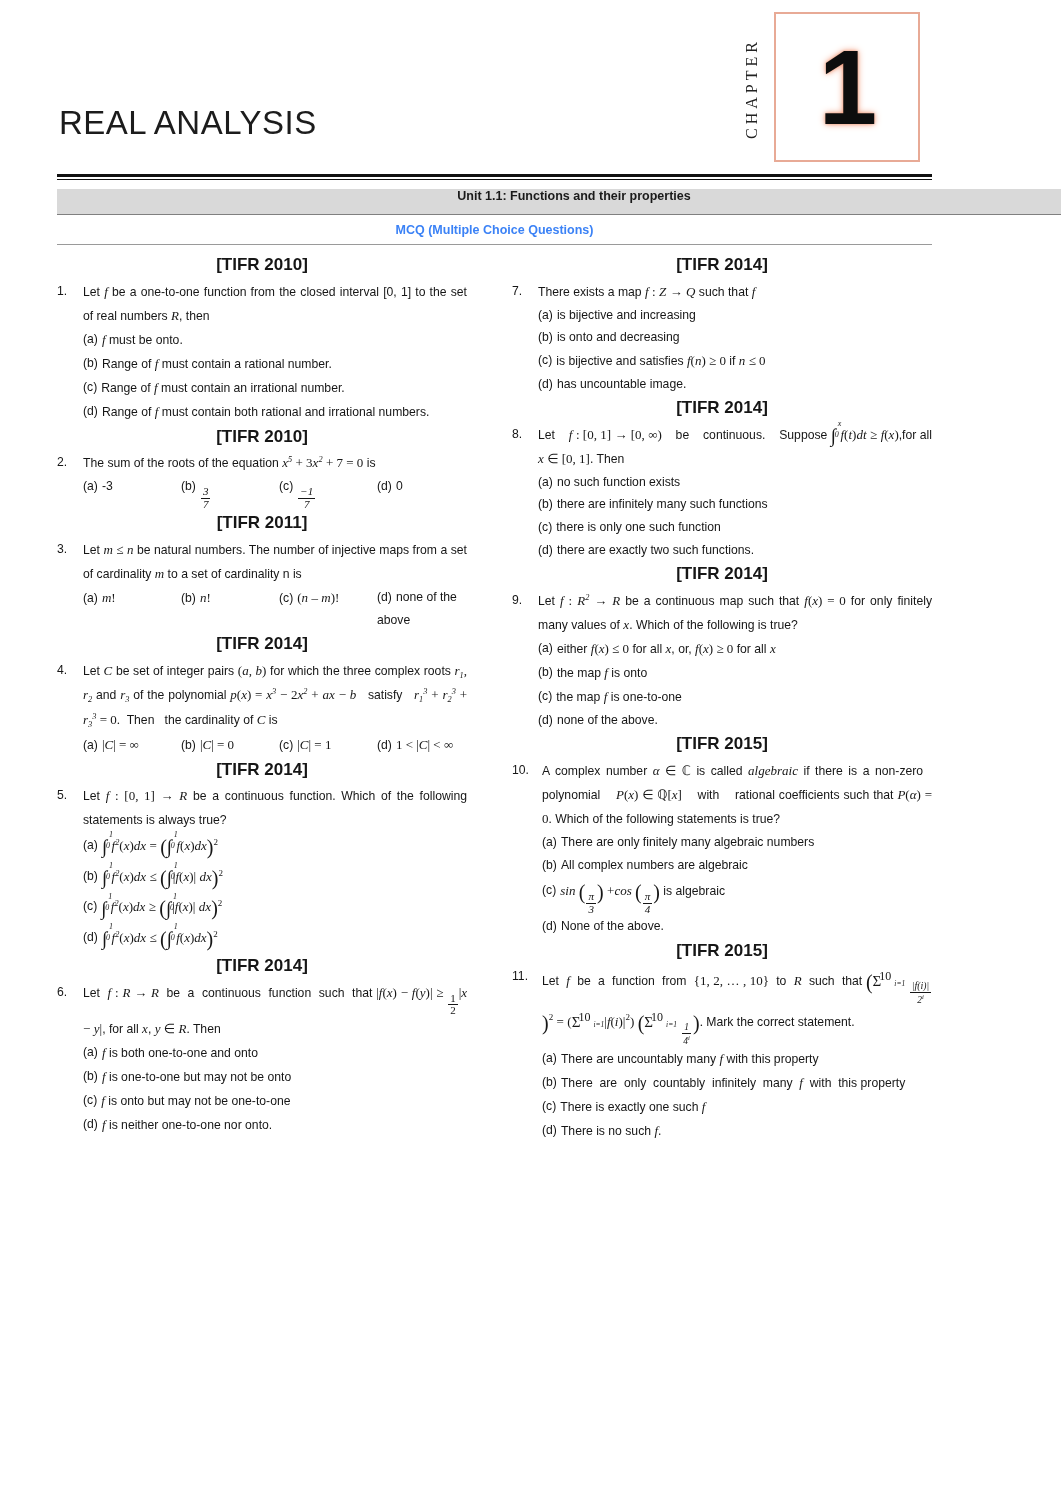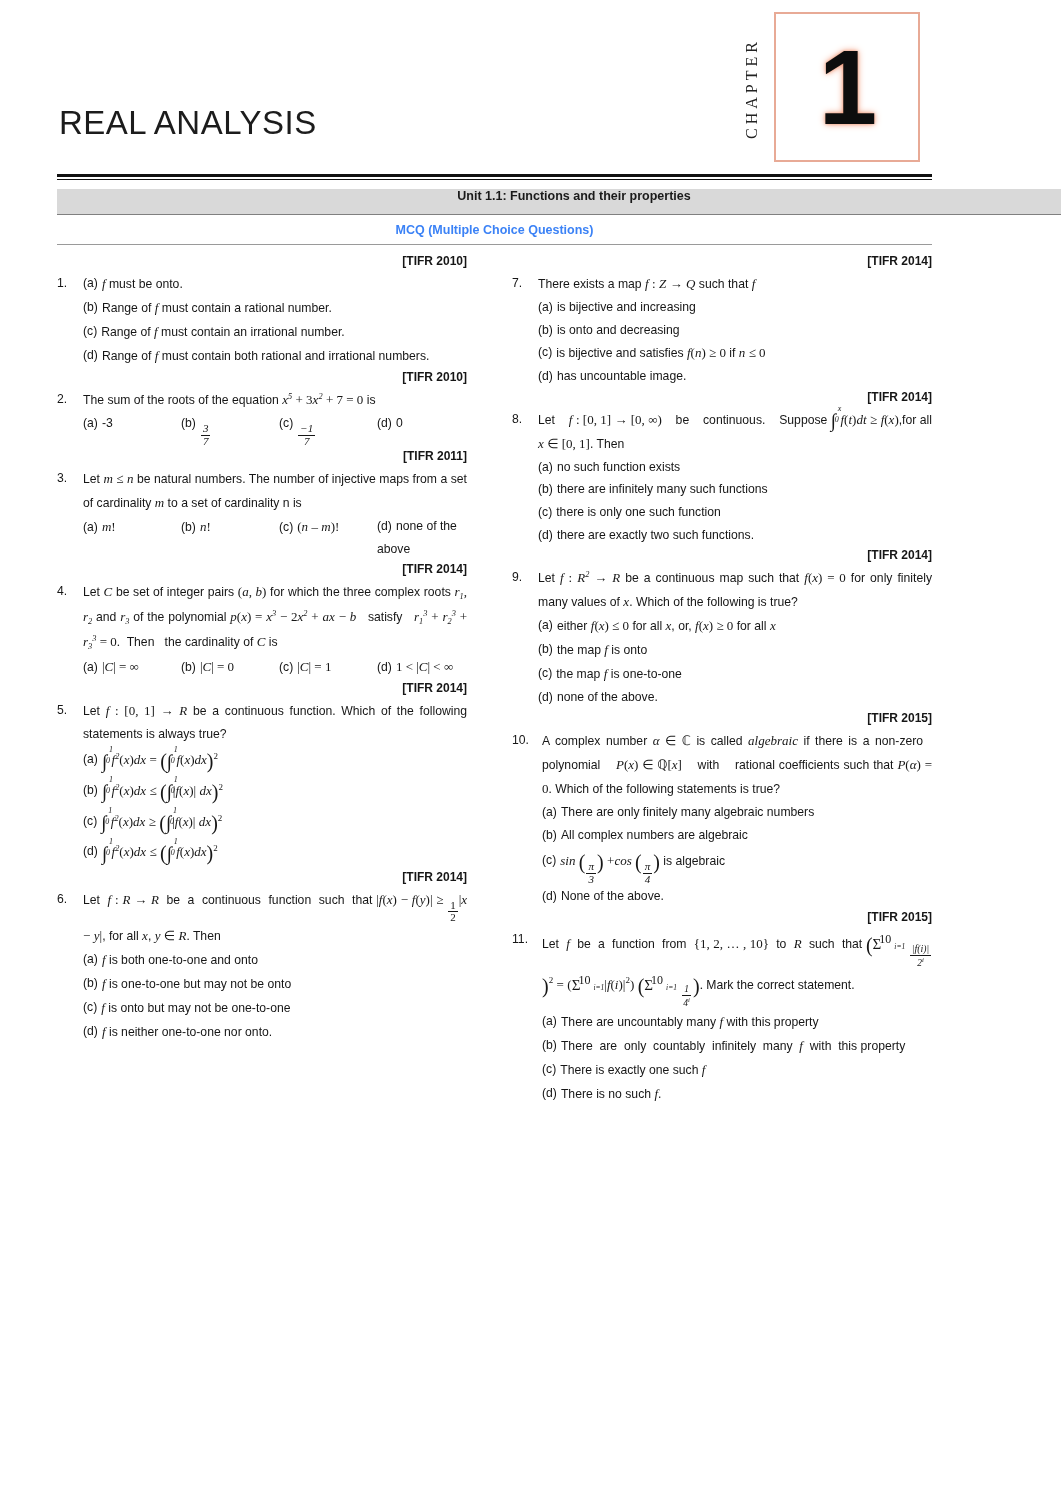--- a/index.html
+++ b/index.html
@@ -143,22 +143,22 @@
     width: 1061px;
   }
   .col {
     position: absolute;
     top: 0;
   }
   .col-left  { left: 57px;  width: 410px; }
   .col-right { left: 512px; width: 420px; }
 
   .src-tag {
-    text-align: right;
-    font-size: 12px;
+    text-align: center;
+    font-size: 17px;
     font-weight: bold;
     color: #161616;
     margin: 0 0 2px 0;
     line-height: 1.5;
   }
 
   .q {
     display: flex;
     align-items: flex-start;
     margin-bottom: 0;
@@ -291,20 +291,21 @@
   </div>
 
   <div class="cols">
 
     <div class="col col-left">
 
       <div class="src-tag">[TIFR 2010]</div>
       <div class="q">
         <div class="q-num">1.</div>
         <div class="q-body">
+          <div class="q-stem">Let <span class="mi">f</span> be a one-to-one function from the closed interval [0, 1] to the set of real numbers <span class="mi">R</span>, then</div>
           <div class="opts">
             <div class="opt">
                 <span class="opt-tag">(a)</span>
                 <span class="opt-txt"><span class="mi">f</span> must be onto.</span>
               </div>
             <div class="opt">
                 <span class="opt-tag">(b)</span>
                 <span class="opt-txt">Range of <span class="mi">f</span> must contain a rational number.</span>
               </div>
             <div class="opt">

